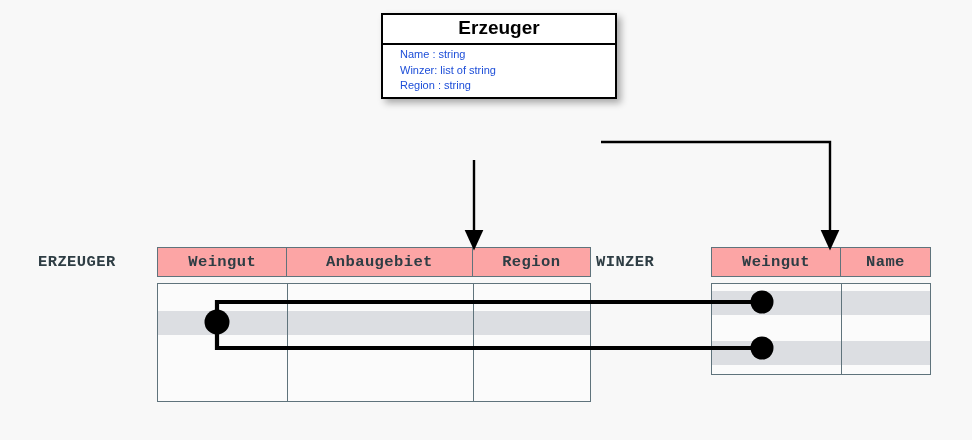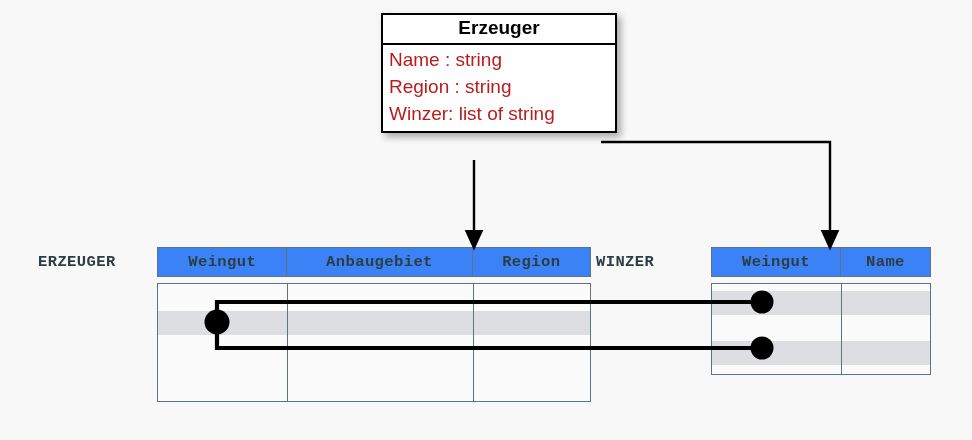--- a/index.html
+++ b/index.html
@@ -43,24 +43,24 @@
     color: #000;
     padding: 3px 0 4px 0;
     border-bottom: 2px solid #000;
     line-height: 1.1;
   }
   .uml-attrs {
     padding: 2px 0 3px 0;
   }
   .uml-attr {
     font-family: "Liberation Sans", sans-serif;
-    font-size: 19px;
-    color: #b91c1c;
+    font-size: 11px;
+    color: #1d4ed8;
     line-height: 1.42;
-    padding-left: 6px;
+    padding-left: 17px;
     white-space: nowrap;
   }
 
   
   .tbl-label {
     position: absolute;
     font-family: "Liberation Mono", "DejaVu Sans Mono", monospace;
     font-weight: bold;
     font-size: 15.5px;
     letter-spacing: 0.4px;
@@ -68,21 +68,21 @@
     white-space: nowrap;
   }
   #label-erzeuger { left: 38px; top: 253px; }
   #label-winzer   { left: 596px; top: 253px; }
 
   
   .tbl-header {
     position: absolute;
     display: flex;
     border: 1px solid #5f737c;
-    background: #3b82f6;
+    background: #fca5a5;
     box-sizing: border-box;
     height: 30px;
     z-index: 3;
   }
   .tbl-header .cell {
     font-family: "Liberation Mono", "DejaVu Sans Mono", monospace;
     font-weight: bold;
     font-size: 15.5px;
     letter-spacing: 0.4px;
     color: #2e3d44;
@@ -141,22 +141,22 @@
 </style>
 </head>
 <body>
 
 <div id="diagram">
 
   <div class="uml-box">
     <div class="uml-title">Erzeuger</div>
     <div class="uml-attrs">
       <div class="uml-attr">Name : string</div>
+      <div class="uml-attr">Winzer: list of string</div>
       <div class="uml-attr">Region : string</div>
-      <div class="uml-attr">Winzer: list of string</div>
     </div>
   </div>
 
   <div class="tbl-label" id="label-erzeuger">ERZEUGER</div>
 
   <div class="tbl-header" id="hdr-erzeuger">
     <div class="cell c0">Weingut</div>
     <div class="cell c1">Anbaugebiet</div>
     <div class="cell c2">Region</div>
   </div>

